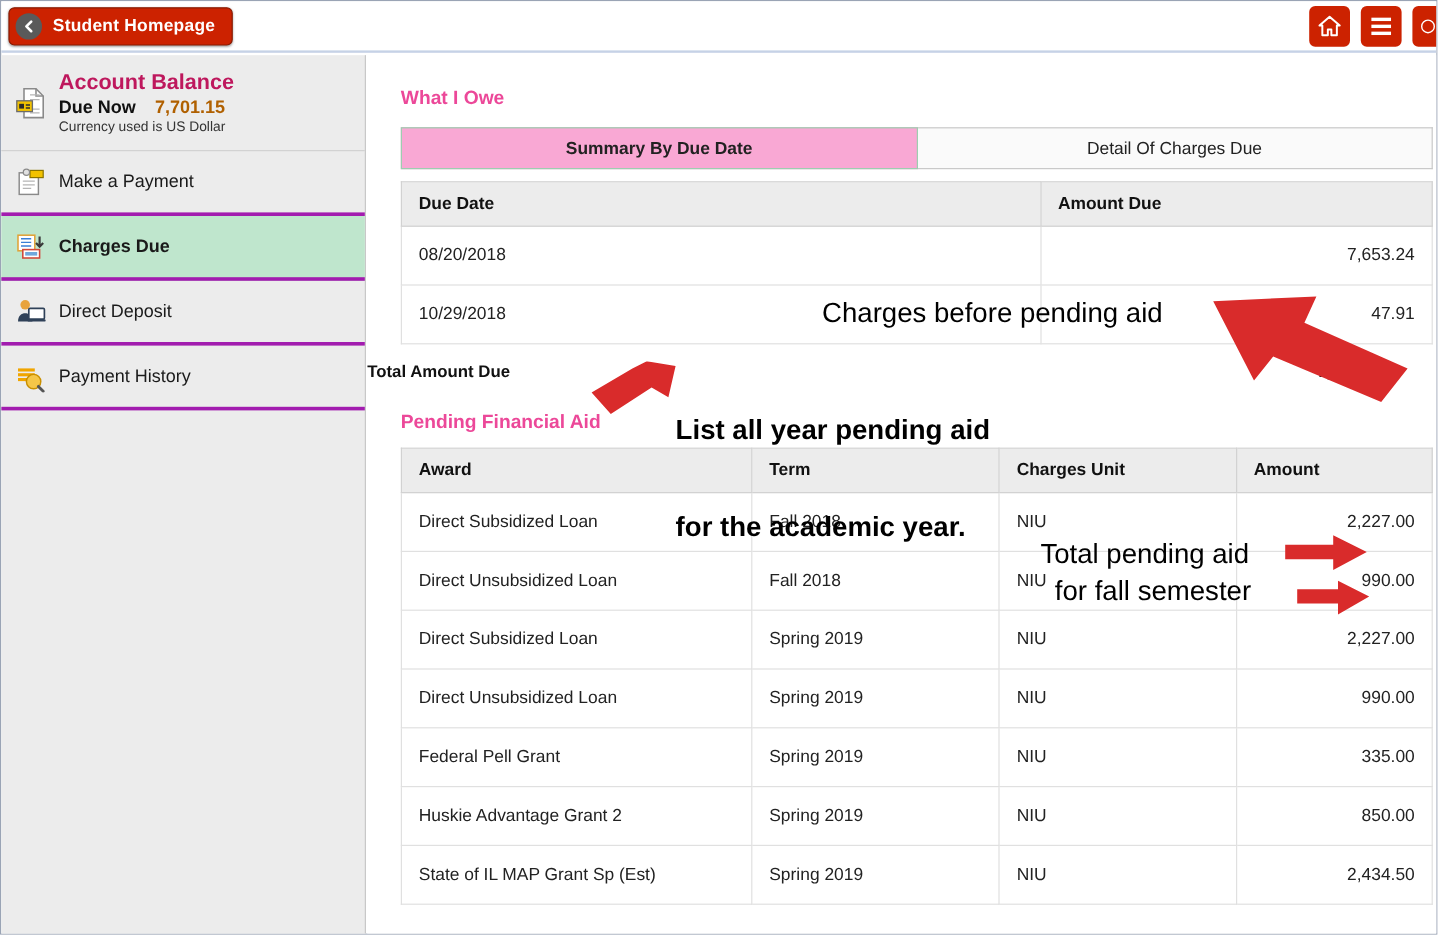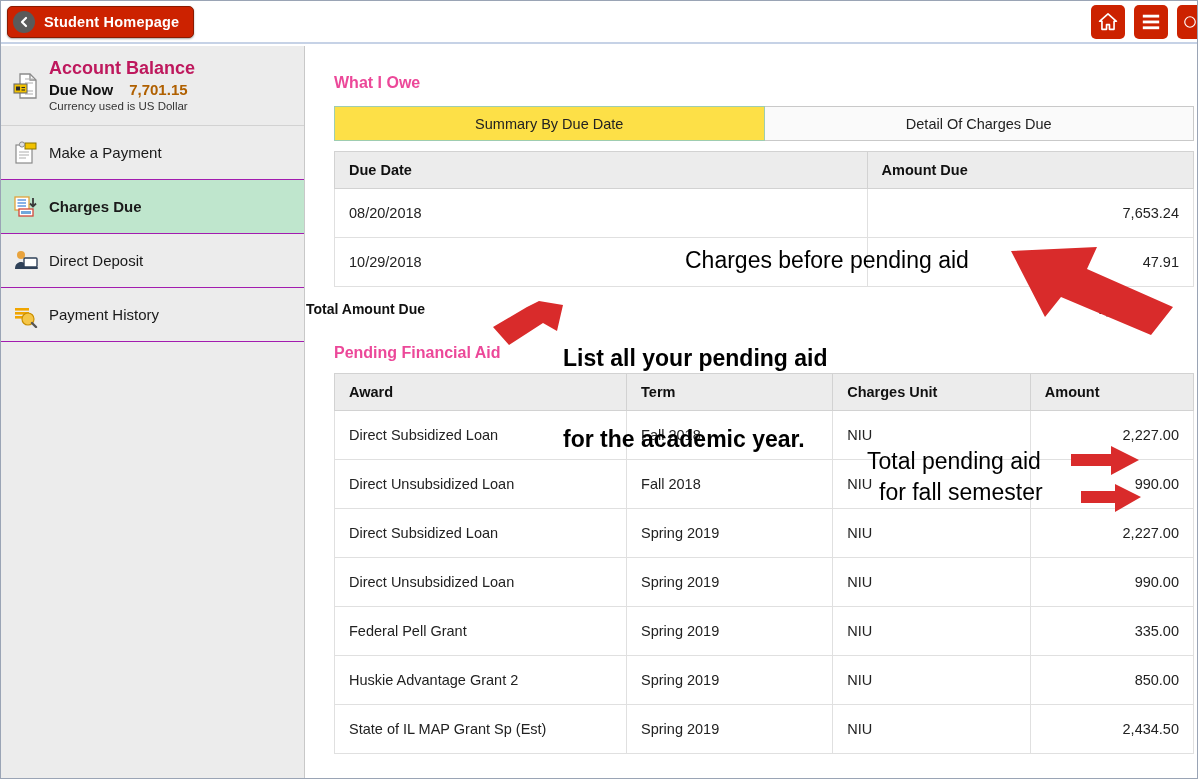--- a/index.html
+++ b/index.html
@@ -75,21 +75,21 @@
   .sb-card-icon { width: 30px; flex: 0 0 30px; margin-right: 8px; display:flex; align-items:center; justify-content:center; }
   .sb-card-text { line-height: 1.28; }
   .sb-acct-title { font-size: 18px; color: #be185d; font-weight: bold; }
   .sb-due-row { display: flex; align-items: baseline; gap: 16px; }
   .sb-due-label { font-size: 15px; font-weight: bold; color: #111; }
   .sb-due-amt { font-size: 15px; font-weight: bold; color: #b06000; }
   .sb-curr { font-size: 11.5px; color: #333; }
 
   .sb-item {
     height: 54px;
-    border-bottom: 1px solid #a21caf;
+    border-bottom: 3px solid #a21caf;
     display: flex; align-items: center;
     padding-left: 10px;
     position: relative;
   }
   .sb-item.active { background: #bfe6cd; }
   .sb-item-icon { width: 30px; flex: 0 0 30px; margin-right: 8px; display:flex; align-items:center; justify-content:center; }
   .sb-item-label { font-size: 15px; color: #1a1a1a; }
   .sb-item.active .sb-item-label { font-weight: bold; }
   .sb-chev { position: absolute; right: 14px; top: 50%; transform: translateY(-50%); }
 
@@ -114,23 +114,23 @@
   }
   .tab {
     flex: 1;
     display: flex; align-items: center; justify-content: center;
     font-size: 14.5px;
     border: 1px solid #c9c9c9;
     background: #fafafa;
     color: #222;
   }
   .tab.active {
-    background: #fde047;
+    background: #f9a8d4;
     border-color: #9ecdb0;
-    font-weight: normal;
+    font-weight: bold;
   }
   .tab + .tab { border-left: none; }
 
   table.grid {
     margin-left: 28px;
     width: 860px;
     border-collapse: collapse;
     table-layout: fixed;
   }
   table.grid.owe { margin-top: 10px; }
@@ -398,21 +398,21 @@
 
   <div class="overlay">
 
     <div class="anno thin" style="left:684px; top:246px;">Charges before pending aid</div>
 
     <svg class="arrow" style="left:1000px; top:242px;" width="195" height="95" viewBox="0 0 195 95">
       <path d="M10 8 L96 4 L86 26 L172 64 L150 92 L60 54 L44 74 Z" fill="#d92b2b"></path>
     </svg>
 
     <div class="anno bold" style="left:562px; top:290px;">
-      <div>List all your pending aid</div>
+      <div>List all year pending aid</div>
       <div>for the academic year.</div>
     </div>
 
     <svg class="arrow" style="left:486px; top:300px;" width="80" height="48" viewBox="0 0 80 48">
       <path d="M76 4 L70 30 L56 22 L22 44 L6 26 L40 6 L52 0 Z" fill="#d92b2b"></path>
     </svg>
 
     <div class="anno thin" style="left:866px; top:447px;">Total pending aid</div>
 
     <svg class="arrow" style="left:1068px; top:443px;" width="72" height="34" viewBox="0 0 72 34">

